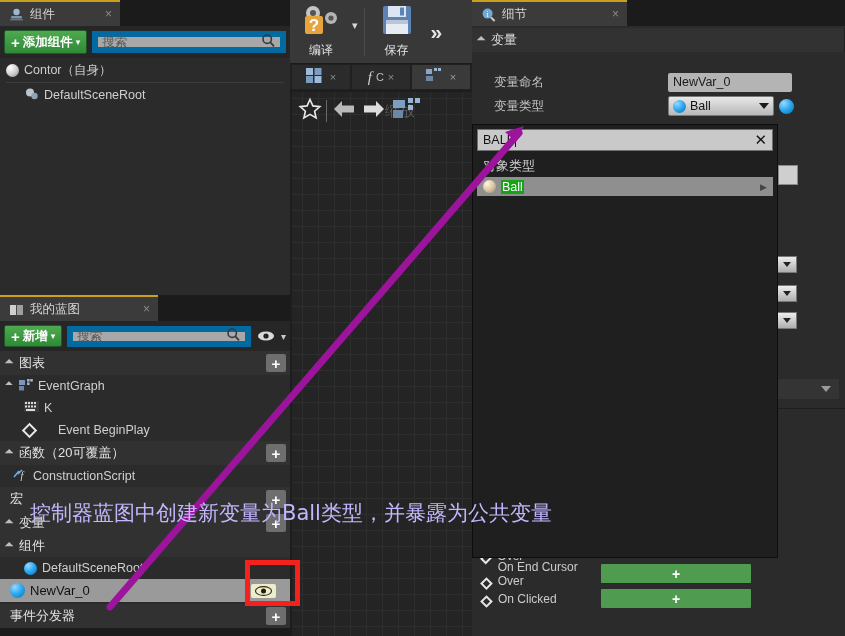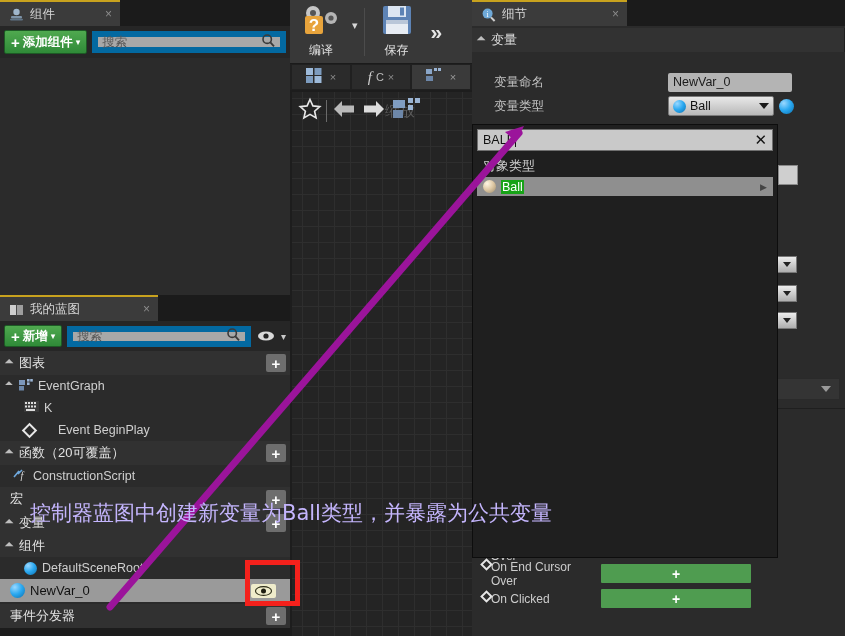--- a/index.html
+++ b/index.html
@@ -96,21 +96,21 @@
     border: 1px solid #0d0d0d; background: #2b2b2b;
   }
   .node-event .hdr {
     background: linear-gradient(#a12a2a,#5d1616);
     height: 27px; display: flex; align-items: center; gap: 6px; padding: 0 8px;
     color: #fff; font-size: 13px; font-weight: bold;
   }
 
   
   .evrow { height: 24px; display: flex; align-items: center; font-size: 12px; color: #cccccc; }
-  .evrow .nm { width: 128px; padding-left: 10px; display:flex; align-items:flex-start; }
+  .evrow .nm { width: 128px; padding-left: 10px; display:flex; align-items:flex-end; gap:7px;}
   .evplus { height: 19px; background: #4f9c50; color: #fff; font-size: 14px; font-weight: bold;
             display: flex; align-items: center; justify-content: center; border-radius: 1px; }
 
   .minicombo { width: 20px; height: 17px; background: linear-gradient(#ededed,#aeaeae);
                border: 1px solid #777; display:flex; align-items:center; justify-content:center;}
   .minicombo i { border-left: 4px solid transparent; border-right: 4px solid transparent;
                  border-top: 5px solid #222; display:block;}
 
   
   #anno-text {
@@ -146,20 +146,36 @@
         <span style="font-size:9px;">▾</span>
       </div>
       <div class="searchbox" style="height:22px;">
         <span>搜索</span>
         <span class="mag">
           <svg width="15" height="15" viewBox="0 0 15 15">
               <circle cx="6.2" cy="6.2" r="4.2" fill="none" stroke="#3a3a3a" stroke-width="1.6"></circle>
               <line x1="9.4" y1="9.4" x2="13" y2="13.4" stroke="#3a3a3a" stroke-width="1.8"></line>
             </svg>
         </span>
+      </div>
+    </div>
+    <div>
+      <div class="row" style="height:24px;">
+        <span class="sphere"></span>
+        <span>Contor（自身）</span>
+      </div>
+      <div style="height:1px;background:#3c3c3c;margin:0 6px;"></div>
+      <div class="row" style="padding-left:24px;height:24px;">
+        <span>
+          <svg width="15" height="14" viewBox="0 0 15 14">
+              <circle cx="6" cy="5.5" r="4" fill="#b9c6d2"></circle>
+              <circle cx="10.5" cy="9" r="3.2" fill="#8ea3b5"></circle>
+            </svg>
+        </span>
+        <span>DefaultSceneRoot</span>
       </div>
     </div>
   </div>
 
   <div class="panel" id="myblueprint-panel" style="left:0;top:295px;width:290px;height:311px;background:#2b2b2b;">
     <div class="tabbar">
       <div class="tab" style="min-width:158px;">
         <span class="tabicon">
           <svg width="15" height="15" viewBox="0 0 15 15">
               <path d="M1 3h6v10H1z" fill="#cfcfcf"></path>

